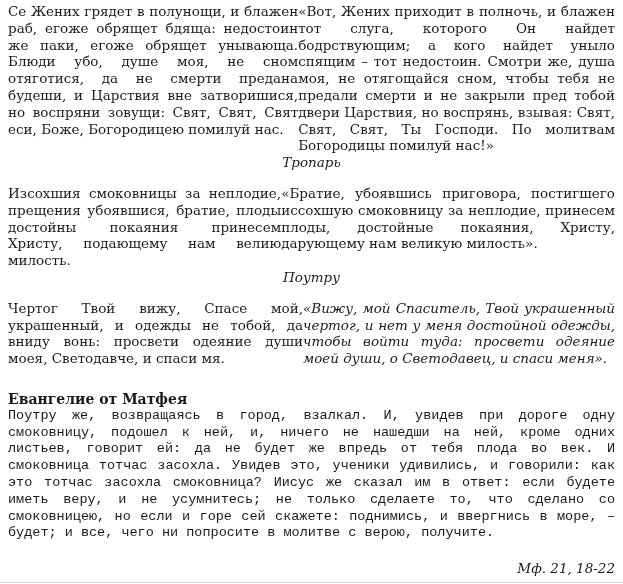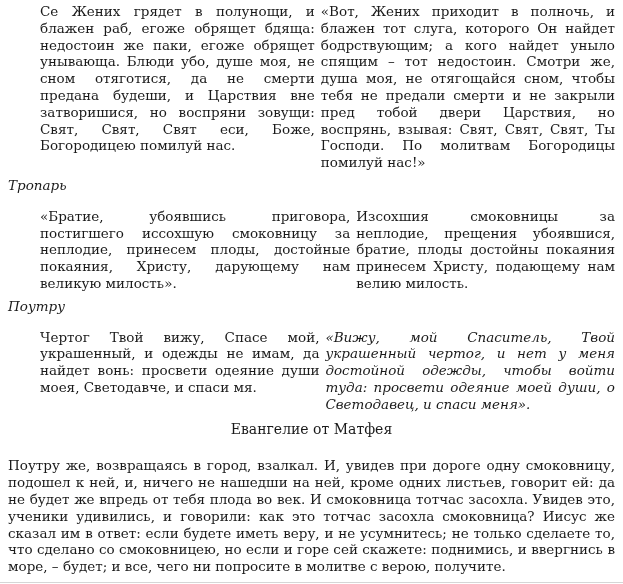--- a/index.html
+++ b/index.html
@@ -15,49 +15,47 @@
     color: #1a1a1a;
     font-family: "DejaVu Serif", "Liberation Serif", serif;
     font-size: 13.5px;
     line-height: 16.8px;
     box-sizing: border-box;
     padding: 3px 8px 0 8px;
     overflow: hidden;
   }
   .hymn-row {
     display: flex;
-    gap: 6px;
-    margin-left: 32px;
   }
   .hymn-col {
     text-align: justify;
     text-justify: inter-word;
   }
   .row-1 .col-left  { flex: 0 0 47.8%; }
   .row-1 .col-right { flex: 1 1 auto; }
   .row-2 .col-left  { flex: 0 0 45.0%; }
   .row-2 .col-right { flex: 1 1 auto; }
   .row-3 .col-left  { flex: 0 0 48.6%; }
   .row-3 .col-right { flex: 1 1 auto; font-style: italic; }
   .hymn-label {
-    text-align: left;
+    text-align: center;
     font-style: italic;
-    margin-top: 6px;
     margin-bottom: 14px;
   }
   .gospel-heading {
-    text-align: center;
-    font-weight: normal;
+    text-align: left;
+    font-weight: bold;
     font-size: 14px;
-    margin-top: 8px;
+    margin-top: 24px;
   }
   .gospel-body {
     text-align: justify;
     text-justify: inter-word;
-    margin-top: 20px;
+    margin-top: 0;
+    font-family: Liberation Mono, monospace;
   }
   .gospel-citation {
     text-align: right;
     font-style: italic;
     margin-top: 18px;
   }
   .bottom-rule {
     position: absolute;
     left: 0;
     bottom: 1px;
@@ -71,27 +69,27 @@
 
 <div class="page">
 
   <div class="hymn-row row-1">
     <div class="hymn-col col-left">Се Жених грядет в полунощи, и блажен раб, егоже обрящет бдяща: недостоин же паки, егоже обрящет унывающа. Блюди убо, душе моя, не сном отяготися, да не смерти предана будеши, и Царствия вне затворишися, но воспряни зовущи: Свят, Свят, Свят еси, Боже, Богородицею помилуй нас.</div>
     <div class="hymn-col col-right">«Вот, Жених приходит в полночь, и блажен тот слуга, которого Он найдет бодрствующим; а кого найдет уныло спящим – тот недостоин. Смотри же, душа моя, не отягощайся сном, чтобы тебя не предали смерти и не закрыли пред тобой двери Царствия, но воспрянь, взывая: Свят, Свят, Свят, Ты Господи. По молитвам Богородицы помилуй нас!»</div>
   </div>
   <div class="hymn-label">Тропарь</div>
 
   <div class="hymn-row row-2">
+    <div class="hymn-col col-left">Изсохшия смоковницы за неплодие, прещения убоявшися, братие, плоды достойны покаяния принесем Христу, подающему нам велию милость.</div>
     <div class="hymn-col col-right">«Братие, убоявшись приговора, постигшего иссохшую смоковницу за неплодие, принесем плоды, достойные покаяния, Христу, дарующему нам великую милость».</div>
-    <div class="hymn-col col-left">Изсохшия смоковницы за неплодие, прещения убоявшися, братие, плоды достойны покаяния принесем Христу, подающему нам велию милость.</div>
   </div>
   <div class="hymn-label">Поутру</div>
 
   <div class="hymn-row row-3">
-    <div class="hymn-col col-left">Чертог Твой вижу, Спасе мой, украшенный, и одежды не имам, да найдет вонь: просвети одеяние души моея, Светодавче, и спаси мя.</div>
+    <div class="hymn-col col-left">Чертог Твой вижу, Спасе мой, украшенный, и одежды не тобой, да вниду вонь: просвети одеяние души моея, Светодавче, и спаси мя.</div>
     <div class="hymn-col col-right">«Вижу, мой Спаситель, Твой украшенный чертог, и нет у меня достойной одежды, чтобы войти туда: просвети одеяние моей души, о Светодавец, и спаси меня».</div>
   </div>
 
   <div class="gospel-heading">Евангелие от Матфея</div>
   <div class="gospel-body">Поутру же, возвращаясь в город, взалкал. И, увидев при дороге одну смоковницу, подошел к ней, и, ничего не нашедши на ней, кроме одних листьев, говорит ей: да не будет же впредь от тебя плода во век. И смоковница тотчас засохла. Увидев это, ученики удивились, и говорили: как это тотчас засохла смоковница? Иисус же сказал им в ответ: если будете иметь веру, и не усумнитесь; не только сделаете то, что сделано со смоковницею, но если и горе сей скажете: поднимись, и ввергнись в море, – будет; и все, чего ни попросите в молитве с верою, получите.</div>
   <div class="gospel-citation">Мф. 21, 18-22</div>
 
   <div class="bottom-rule"></div>
 </div>
 

